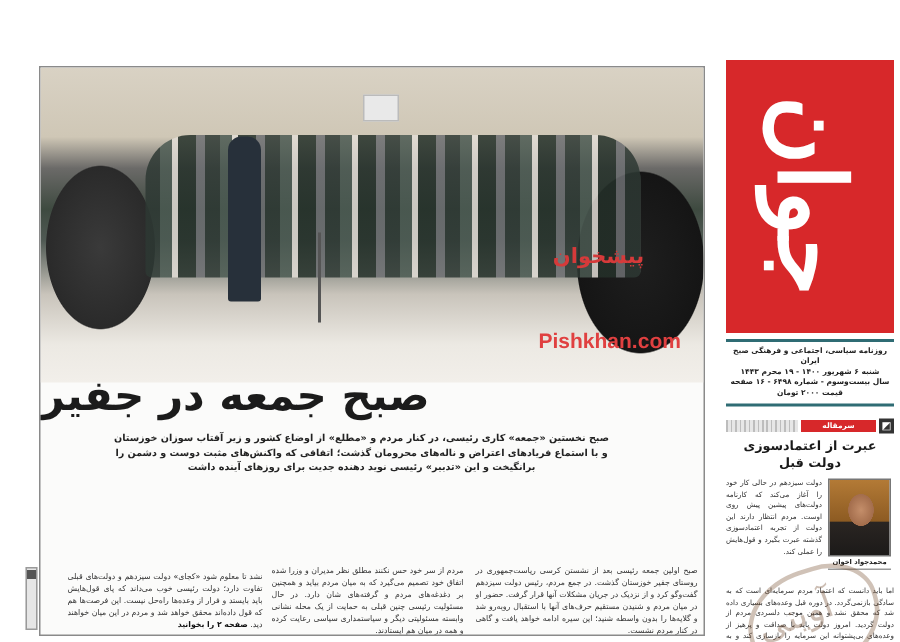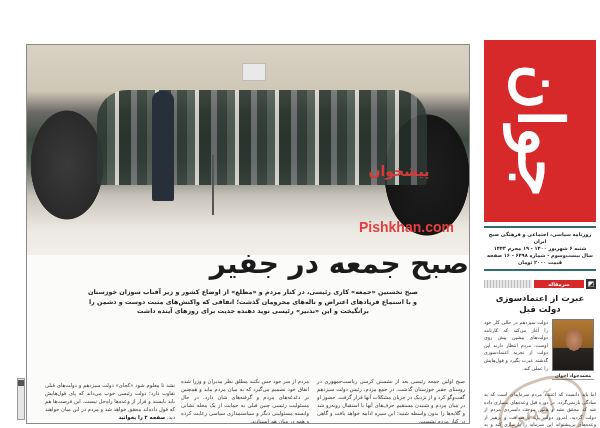--- a/index.html
+++ b/index.html
@@ -26,26 +26,26 @@
     .photo .ac-unit { position: absolute; left: 215px; top: 18px; width: 24px; height: 18px; background: #e9e9e9; border: 1px solid #bbb; }
     .photo .speaker { position: absolute; left: 125px; top: 46px; width: 22px; height: 110px; background: #27303a; border-radius: 9px 9px 2px 2px; }
     .photo .mic-stand { position: absolute; left: 185px; top: 110px; width: 2px; height: 60px; background: #555; }
     .watermark-logo {
       position: absolute; right: 30px; top: 118px; width: 80px; text-align: center;
       color: #d63a3a; font-size: 14px; font-weight: bold;
     }
     .watermark-url { display: block; font-size: 14px; color: #e04040; font-weight: bold; font-family: "Liberation Sans", sans-serif; margin-top: 40px; }
 
     .headline {
-      position: absolute; left: 0; top: 202px; width: 442px; text-align: right;
+      position: absolute; left: 0; top: 202px; width: 442px; text-align: left;
       font-size: 28px; font-weight: bold; color: #1b1b1b; direction: rtl;
       font-family: "DejaVu Sans", sans-serif; letter-spacing: -0.5px;
     }
     .lead {
-      position: absolute; left: 60px; top: 243px; width: 332px; direction: rtl; text-align: center;
+      position: absolute; left: 48px; top: 243px; width: 332px; direction: rtl; text-align: center;
       font-size: 6.4px; line-height: 9.5px; font-weight: bold; color: #222;
     }
     .body-col {
       position: absolute; top: 300px; direction: rtl; text-align: justify;
       font-size: 5.2px; line-height: 8px; color: #333;
     }
     .body-col.c1 { left: 290px; width: 148px; top: 332px; }
     .body-col.c2 { left: 154px; width: 128px; top: 332px; }
     .body-col.c3 { left: 18px; width: 130px; top: 336px; }
     .body-col .more { font-weight: bold; color: #111; }

